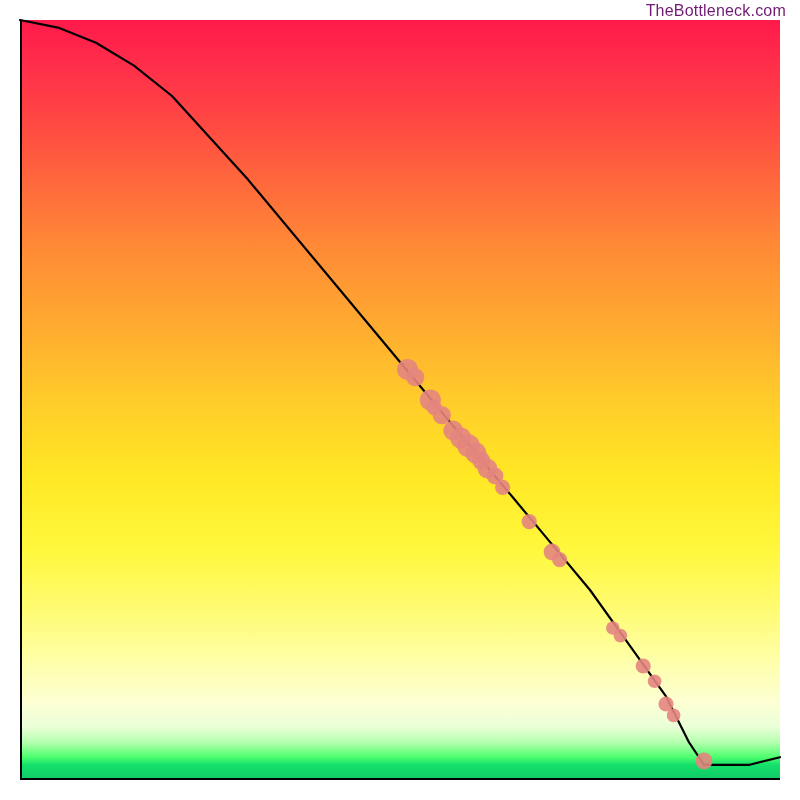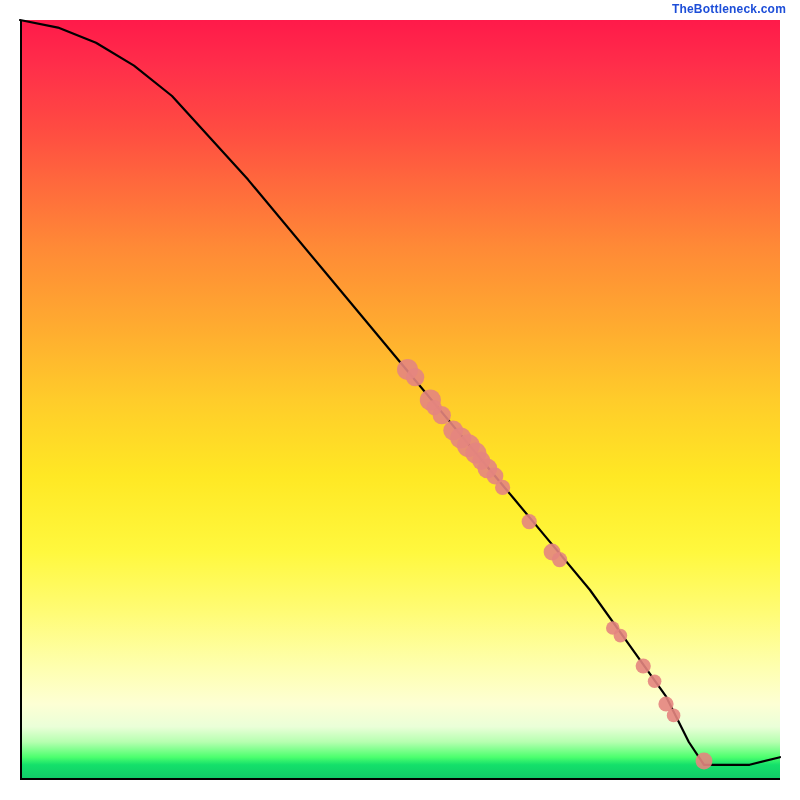--- a/index.html
+++ b/index.html
@@ -53,23 +53,23 @@
     height: 760px;
     border-left: 2px solid #000;
     border-bottom: 2px solid #000;
     box-sizing: border-box;
     pointer-events: none;
   }
   .watermark {
     position: absolute;
     right: 14px;
     top: 2px;
-    font-size: 12px;
-    font-weight: 700;
-    color: #1d4ed8;
+    font-size: 16px;
+    font-weight: 400;
+    color: #701a75;
     letter-spacing: 0.2px;
   }
   svg.curve {
     position: absolute;
     left: 20px;
     top: 20px;
     width: 760px;
     height: 760px;
     overflow: visible;
     pointer-events: none;

